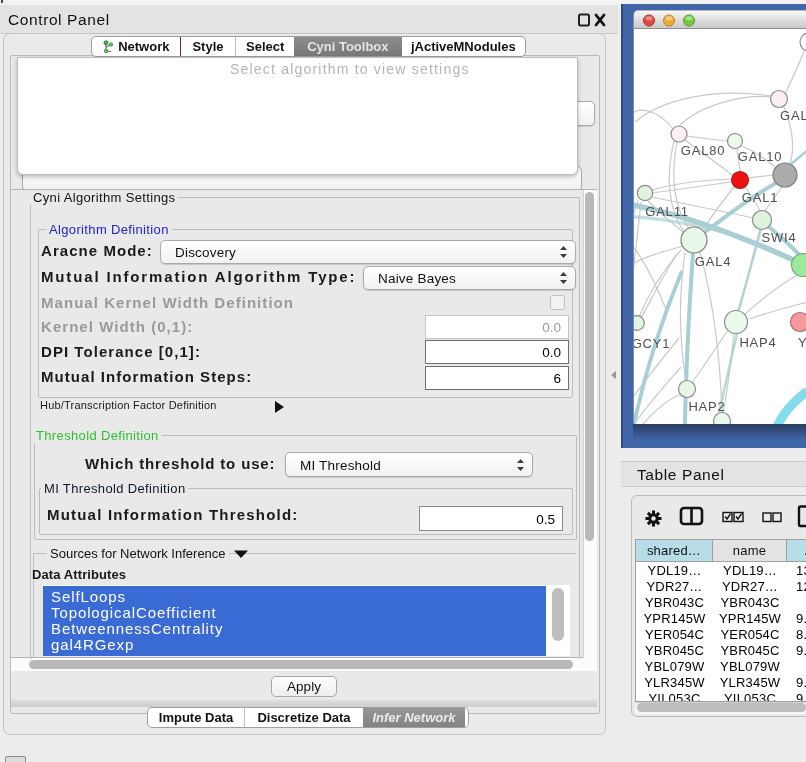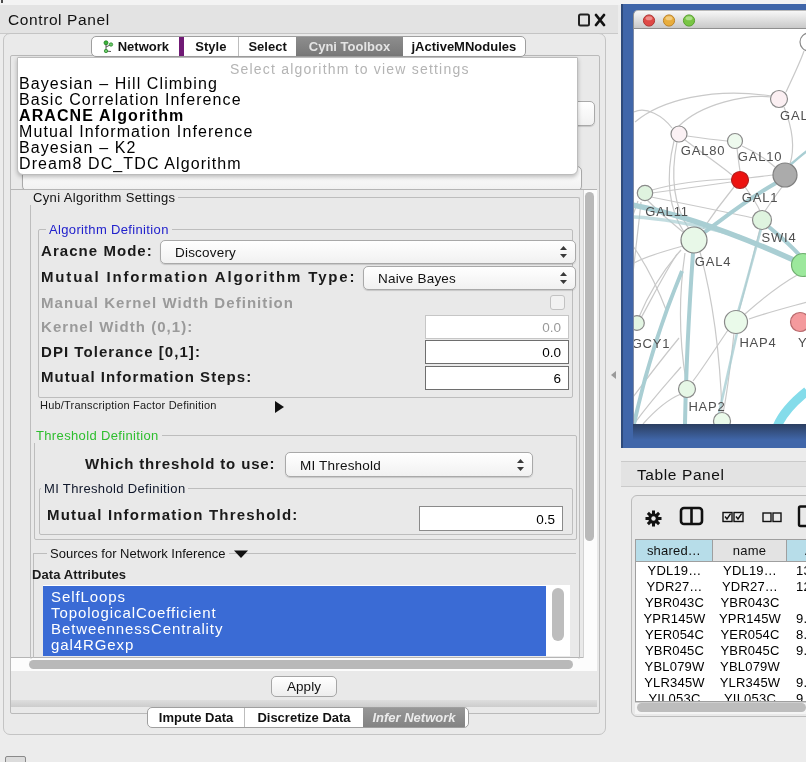--- a/index.html
+++ b/index.html
@@ -29,21 +29,21 @@
 <svg class="abs" style="left:576px;top:12px;" width="34" height="16" viewBox="0 0 34 16">
   <rect x="3" y="2.5" width="10" height="11" rx="1.5" fill="none" stroke="#222" stroke-width="2"></rect>
   <path d="M20 3 L28 13 M28 3 L20 13" stroke="#111" stroke-width="2.8" stroke-linecap="round"></path>
 </svg>
 
 <div class="abs" style="left:3px;top:33px;width:601px;height:700px;background:#eaeaea;border:1px solid #c4c4c4;border-radius:7px;"></div>
 
 <div class="abs" style="left:10px;top:55px;width:588px;height:657px;background:#e9e9e9;border:1px solid #bababa;border-radius:2px;"></div>
 
 <div class="abs" style="left:91px;top:36px;width:435px;height:21px;background:#fff;border:1px solid #9f9f9f;border-radius:5px;display:flex;overflow:hidden;box-sizing:border-box;">
-  <div style="width:88px;border-right:5px solid #701a75;display:flex;align-items:center;justify-content:center;font-size:13px;font-weight:bold;color:#111;">
+  <div style="width:88px;border-right:1px solid #701a75;display:flex;align-items:center;justify-content:center;font-size:13px;font-weight:bold;color:#111;">
     <svg width="12" height="14" viewBox="0 0 12 14" style="margin-right:4px;">
       <path d="M4 3 L4 11 M4 7 L9 4.5 M4 11 L9 11.5" stroke="#555" stroke-width="1" fill="none"></path>
       <circle cx="4" cy="2.8" r="2" fill="#3cb53c" stroke="#1e7a1e" stroke-width="0.8"></circle>
       <circle cx="9" cy="4.5" r="1.7" fill="#6cc96c" stroke="#2a8a2a" stroke-width="0.8"></circle>
       <circle cx="4" cy="11" r="1.7" fill="#6cc96c" stroke="#2a8a2a" stroke-width="0.8"></circle>
     </svg>Network</div>
   <div style="width:55px;border-right:1px solid #bdbdbd;display:flex;align-items:center;justify-content:center;font-size:13px;font-weight:bold;color:#111;">Style</div>
   <div style="width:58px;display:flex;align-items:center;justify-content:center;font-size:13px;font-weight:bold;color:#111;">Select</div>
   <div style="width:108px;background:linear-gradient(#8d8d8d,#787878);display:flex;align-items:center;justify-content:center;font-size:13px;font-weight:bold;color:#e4e4e4;">Cyni Toolbox</div>
   <div style="width:124px;display:flex;align-items:center;justify-content:center;font-size:13px;font-weight:bold;color:#111;">jActiveMNodules</div>
@@ -131,21 +131,20 @@
 <div class="lbl abs" style="left:32px;top:566px;font-size:13px;letter-spacing:0.1px;">Data Attributes</div>
 
 <div class="abs" style="left:43px;top:585px;width:527px;height:71px;background:#fff;overflow:hidden;">
   <div style="position:absolute;left:0;top:1px;width:503px;height:80px;background:#3a6bd5;"></div>
   <div style="position:absolute;left:8px;top:4px;font-size:15px;letter-spacing:0.9px;color:#fff;line-height:16px;">SelfLoops<br>TopologicalCoefficient<br>BetweennessCentrality<br>gal4RGexp</div>
   <div style="position:absolute;left:509px;top:3px;width:12px;height:53px;background:#bdbdbd;border-radius:6px;"></div>
 </div>
 
 <div class="abs" style="left:17px;top:57px;width:561px;height:118px;background:#fff;border:1px solid #bcbcbc;border-radius:1px 1px 6px 6px;box-shadow:0 2px 4px rgba(0,0,0,0.25);box-sizing:border-box;">
   <div style="position:absolute;left:212px;top:3px;font-size:14px;letter-spacing:1.2px;color:#b4b4b4;">Select algorithm to view settings</div>
-  <div style="position:absolute;left:1px;top:18px;font-size:16px;letter-spacing:1.1px;color:#000;line-height:16px;white-space:nowrap;">Bayesian – Hill Climbing<br>Basic Correlation Inference<br><b>ARACNE Algorithm</b><br>Mutual Information Inference<br>Bayesian – K2<br>Dream8 DC_TDC Algorithm</div>
 </div>
 
 <div class="abs" style="left:271px;top:676px;width:66px;height:21px;background:linear-gradient(#ffffff,#ededed);border:1px solid #a6a6a6;border-radius:5px;box-sizing:border-box;text-align:center;font-size:13.5px;color:#111;line-height:19px;">Apply</div>
 
 <div class="abs" style="left:11px;top:700px;width:586px;height:7px;background:linear-gradient(#dedede,#cccccc);"></div>
 <div class="abs" style="left:147px;top:707px;width:322px;height:21px;background:#fff;border:1px solid #9f9f9f;border-radius:5px;display:flex;overflow:hidden;box-sizing:border-box;">
   <div style="width:96px;border-right:1px solid #bdbdbd;display:flex;align-items:center;justify-content:center;font-size:13px;font-weight:bold;color:#111;">Impute Data</div>
   <div style="width:118px;display:flex;align-items:center;justify-content:center;font-size:13px;font-weight:bold;color:#111;">Discretize Data</div>
   <div style="width:102px;background:linear-gradient(#979797,#838383);display:flex;align-items:center;justify-content:center;font-size:13px;font-weight:bold;color:#ebebeb;font-style:italic;">Infer Network</div>
 </div>

